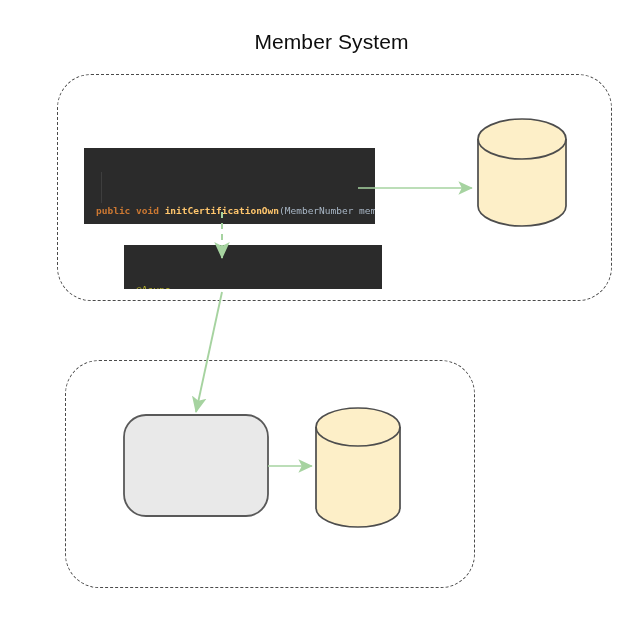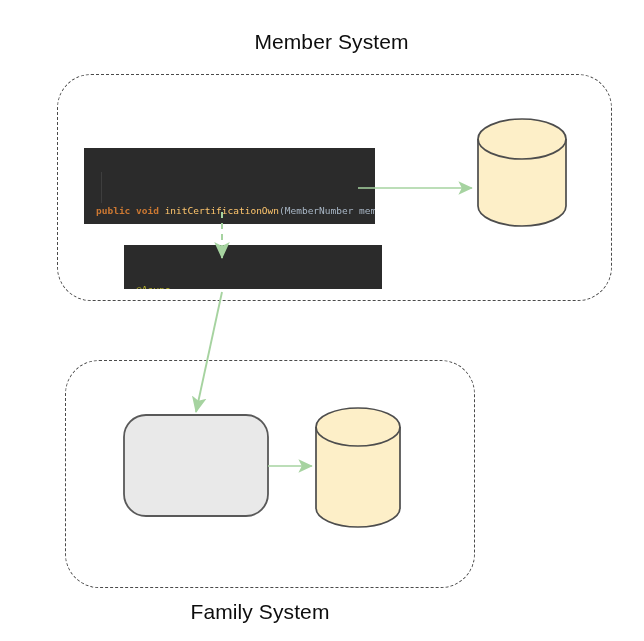--- a/index.html
+++ b/index.html
@@ -87,21 +87,21 @@
     left: 124px;
     top: 245px;
     width: 258px;
     height: 44px;
     padding-top: 6px;
   }
   .code-line { display: block; height: 15.4px; }
 
   
   .tok-kw      { color: #cc7832; font-weight: bold; }
-  .tok-fn      { color: #ffc66d; font-weight: normal; }
+  .tok-fn      { color: #ffc66d; font-weight: bold; }
   .tok-plain   { color: #a9b7c6; }
   .tok-ann     { color: #bbb529; }
 
   
   .code-indent-guide {
     position: absolute;
     left: 17px;
     top: 24px;
     width: 1px;
     height: 31px;
@@ -122,21 +122,20 @@
 <body>
 
 <div id="canvas">
 
   <div class="system-title" id="member-system-title">Member System</div>
 
   <div class="system-boundary" id="member-system-boundary"></div>
 
   <div class="system-boundary" id="family-system-boundary"></div>
 
-  <div class="system-title" id="family-system-title">Family System</div>
 
   <div class="code-block" id="code-block-main">
     <span class="code-indent-guide"></span>
     <span class="code-line"><span class="tok-kw">public void </span><span class="tok-fn">initCertificationOwn</span><span class="tok-plain">(MemberNumber memberNumber) {</span></span>
     
     
     
   </div>
 
   <div class="code-block" id="code-block-async">

